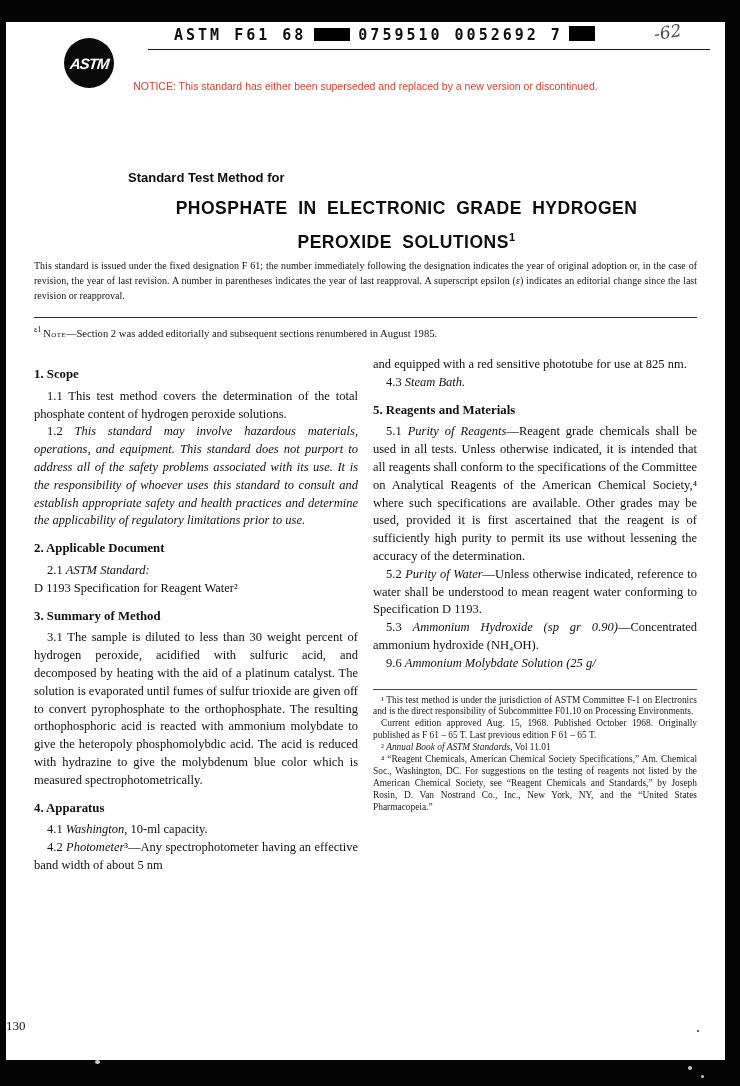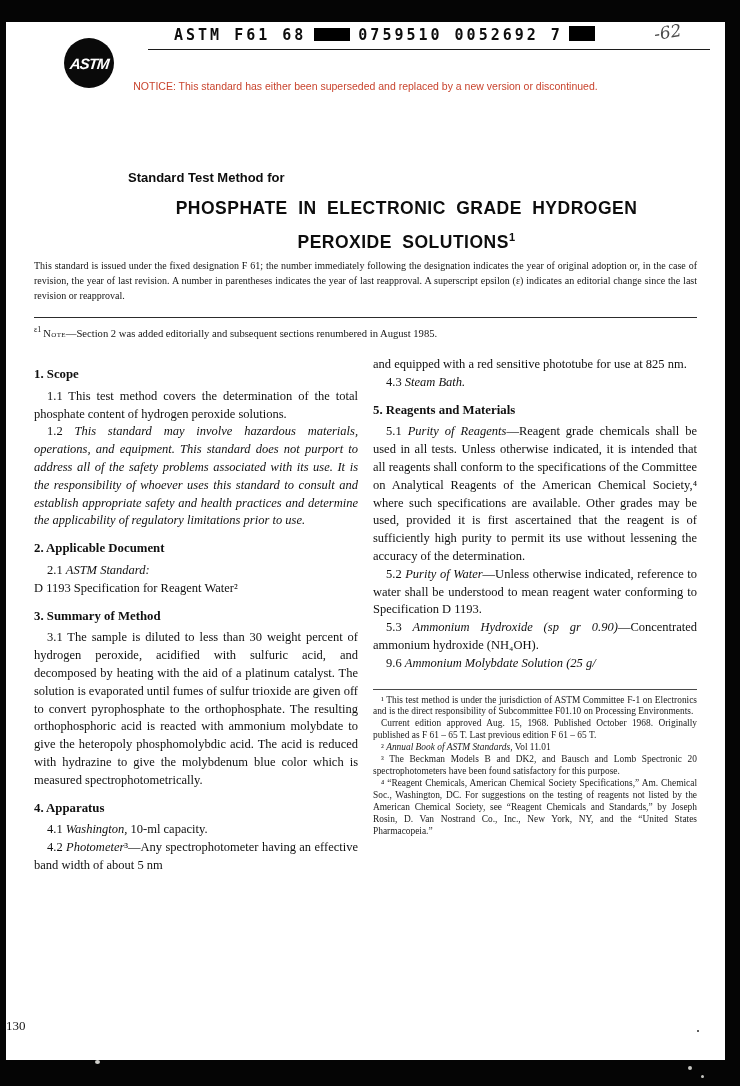--- a/index.html
+++ b/index.html
@@ -169,21 +169,20 @@
           <p class="sec-h"><b>5. Reagents and Materials</b></p>
           <p class="para ind"><span>5.1 </span><i>Purity of Reagents</i><span>—Reagent grade chemicals shall be used in all tests. Unless otherwise indicated, it is intended that all reagents shall conform to the specifications of the Committee on Analytical Reagents of the American Chemical Society,⁴ where such specifications are available. Other grades may be used, provided it is first ascertained that the reagent is of sufficiently high purity to permit its use without lessening the accuracy of the determination.</span></p>
           <p class="para ind"><span>5.2 </span><i>Purity of Water</i><span>—Unless otherwise indicated, reference to water shall be understood to mean reagent water conforming to Specification D 1193.</span></p>
           <p class="para ind"><span>5.3 </span><i>Ammonium Hydroxide (sp gr 0.90)</i><span>—Concentrated ammonium hydroxide (NH₄OH).</span></p>
           <p class="para ind"><span>9.6 </span><i>Ammonium Molybdate Solution (25 g/</i></p>
         </div>
       <div class="footnotes">
           <p class="para ind"><span>¹ This test method is under the jurisdiction of ASTM Committee F-1 on Electronics and is the direct responsibility of Subcommittee F01.10 on Processing Environments.</span></p>
           <p class="para ind"><span>Current edition approved Aug. 15, 1968. Published October 1968. Originally published as F 61 – 65 T. Last previous edition F 61 – 65 T.</span></p>
           <p class="para ind"><span>² </span><i>Annual Book of ASTM Standards</i><span>, Vol 11.01</span></p>
-          <p class="para ind"><span>³ The Beckman Models B and DK2, and Bausch and Lomb Spectronic 20 spectrophotometers have been found satisfactory for this purpose.</span></p>
           <p class="para ind"><span>⁴ “Reagent Chemicals, American Chemical Society Specifications,” Am. Chemical Soc., Washington, DC. For suggestions on the testing of reagents not listed by the American Chemical Society, see “Reagent Chemicals and Standards,” by Joseph Rosin, D. Van Nostrand Co., Inc., New York, NY, and the “United States Pharmacopeia.”</span></p>
         </div>
     </div>
   </div>
 
   <div class="page-number">130</div>
 </div>
 
 <div class="art art1"></div>
 <div class="art art2"></div>

